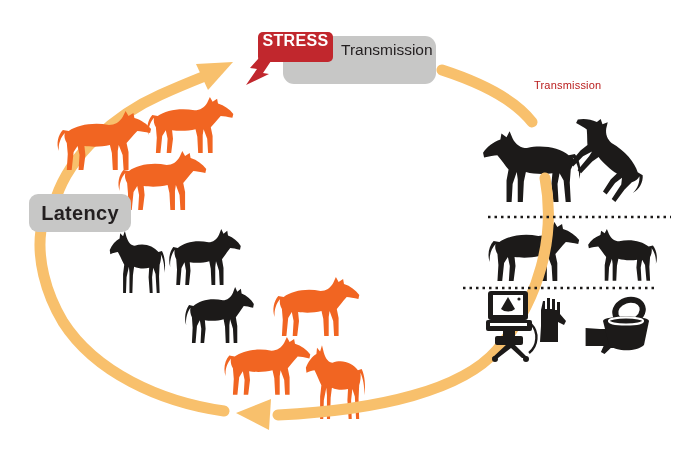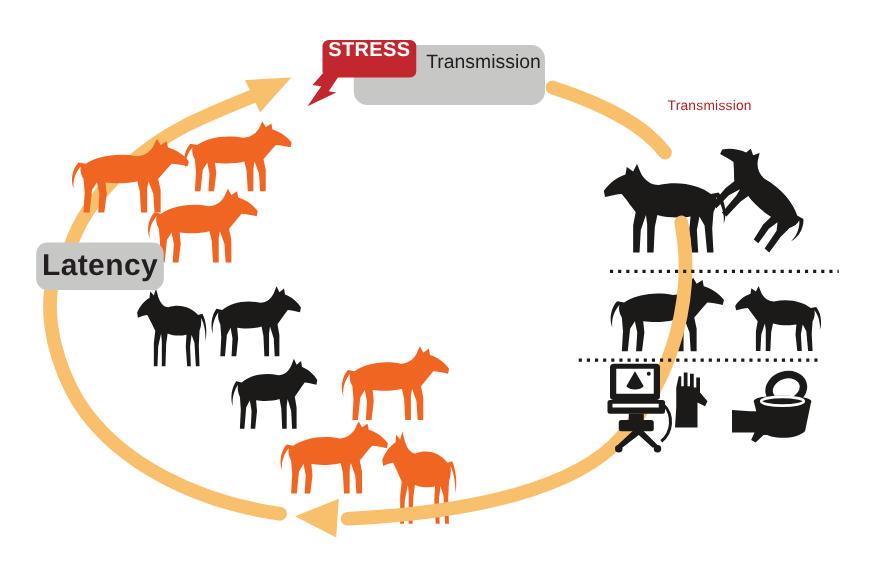--- a/index.html
+++ b/index.html
@@ -3,21 +3,21 @@
 <meta charset="utf-8">
 <style>
   html,body{margin:0;padding:0;background:#fff;}
   .stage{position:relative;width:700px;height:462px;background:#ffffff;overflow:hidden;
          font-family:"Liberation Sans",sans-serif;}
   .stage svg{position:absolute;left:0;top:0;}
   .lbl{position:absolute;color:#b91c1c;font-size:11px;letter-spacing:.2px;white-space:nowrap;}
   .box-gray{position:absolute;background:#c7c7c6;color:#231f20;border-radius:10px;box-sizing:border-box;}
   .latency-box{left:29px;top:194px;width:102px;height:38px;border-radius:9px;
                display:flex;align-items:center;justify-content:center;
-               font-weight:bold;font-size:24px;letter-spacing:.3px;z-index:4;}
+               font-weight:bold;font-size:20px;letter-spacing:.3px;z-index:4;}
   .reactivation-box{left:283px;top:36px;width:153px;height:48px;border-radius:11px;
                     padding:4px 0 0 58px;font-size:15.5px;line-height:19px;z-index:2;}
   .reactivation-box span{display:block;}
   .stress-box{position:absolute;left:258px;top:32px;width:75px;height:30px;background:#c1272d;
               color:#ffffff;font-weight:bold;font-size:16px;letter-spacing:.3px;border-radius:5px;
               display:flex;justify-content:center;z-index:3;}
   .transmission-lbl{left:534px;top:79px;}
   .primary-lbl{left:245px;top:254px;}
   .reinfection-lbl{left:266px;top:415px;}
 </style>

